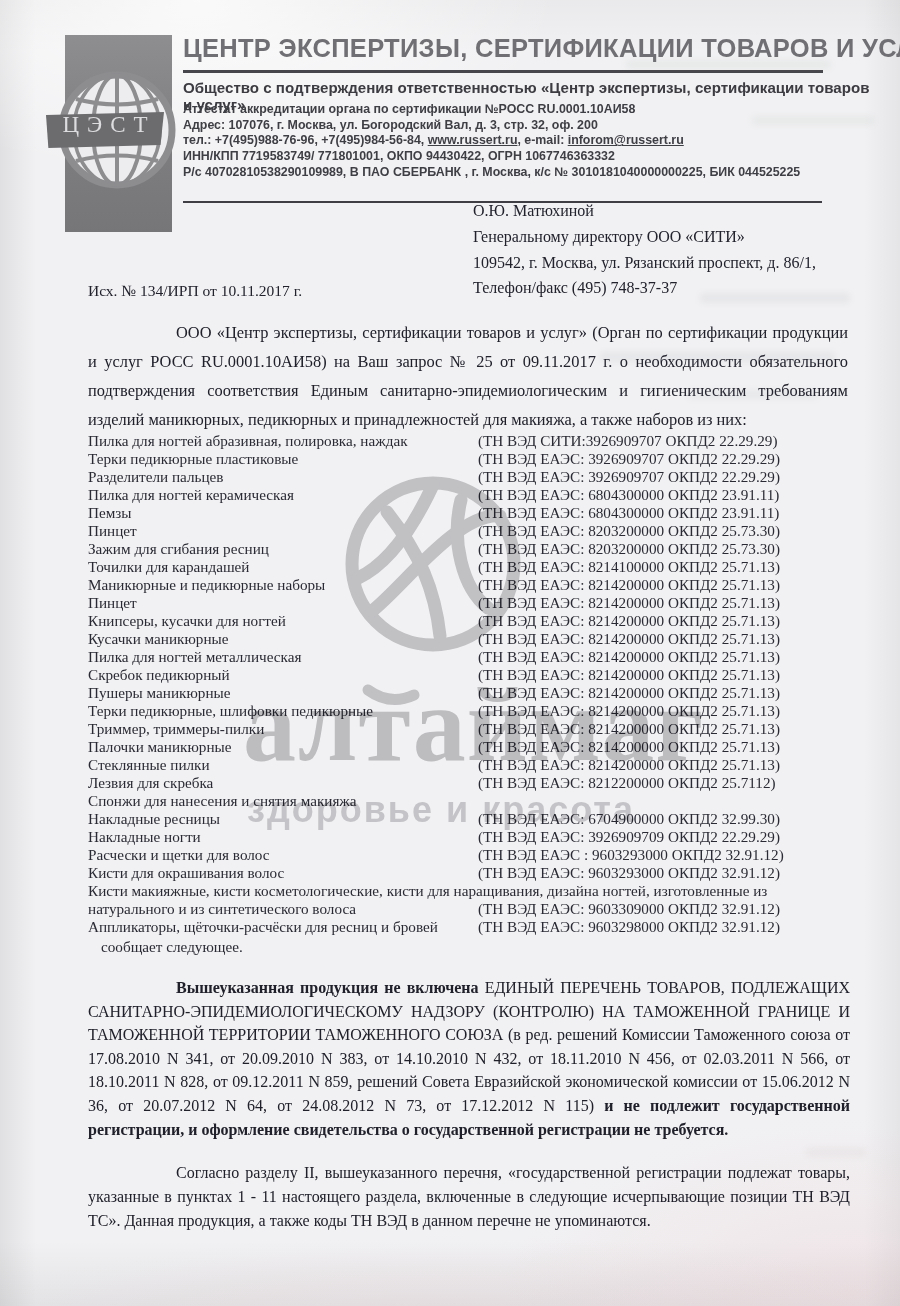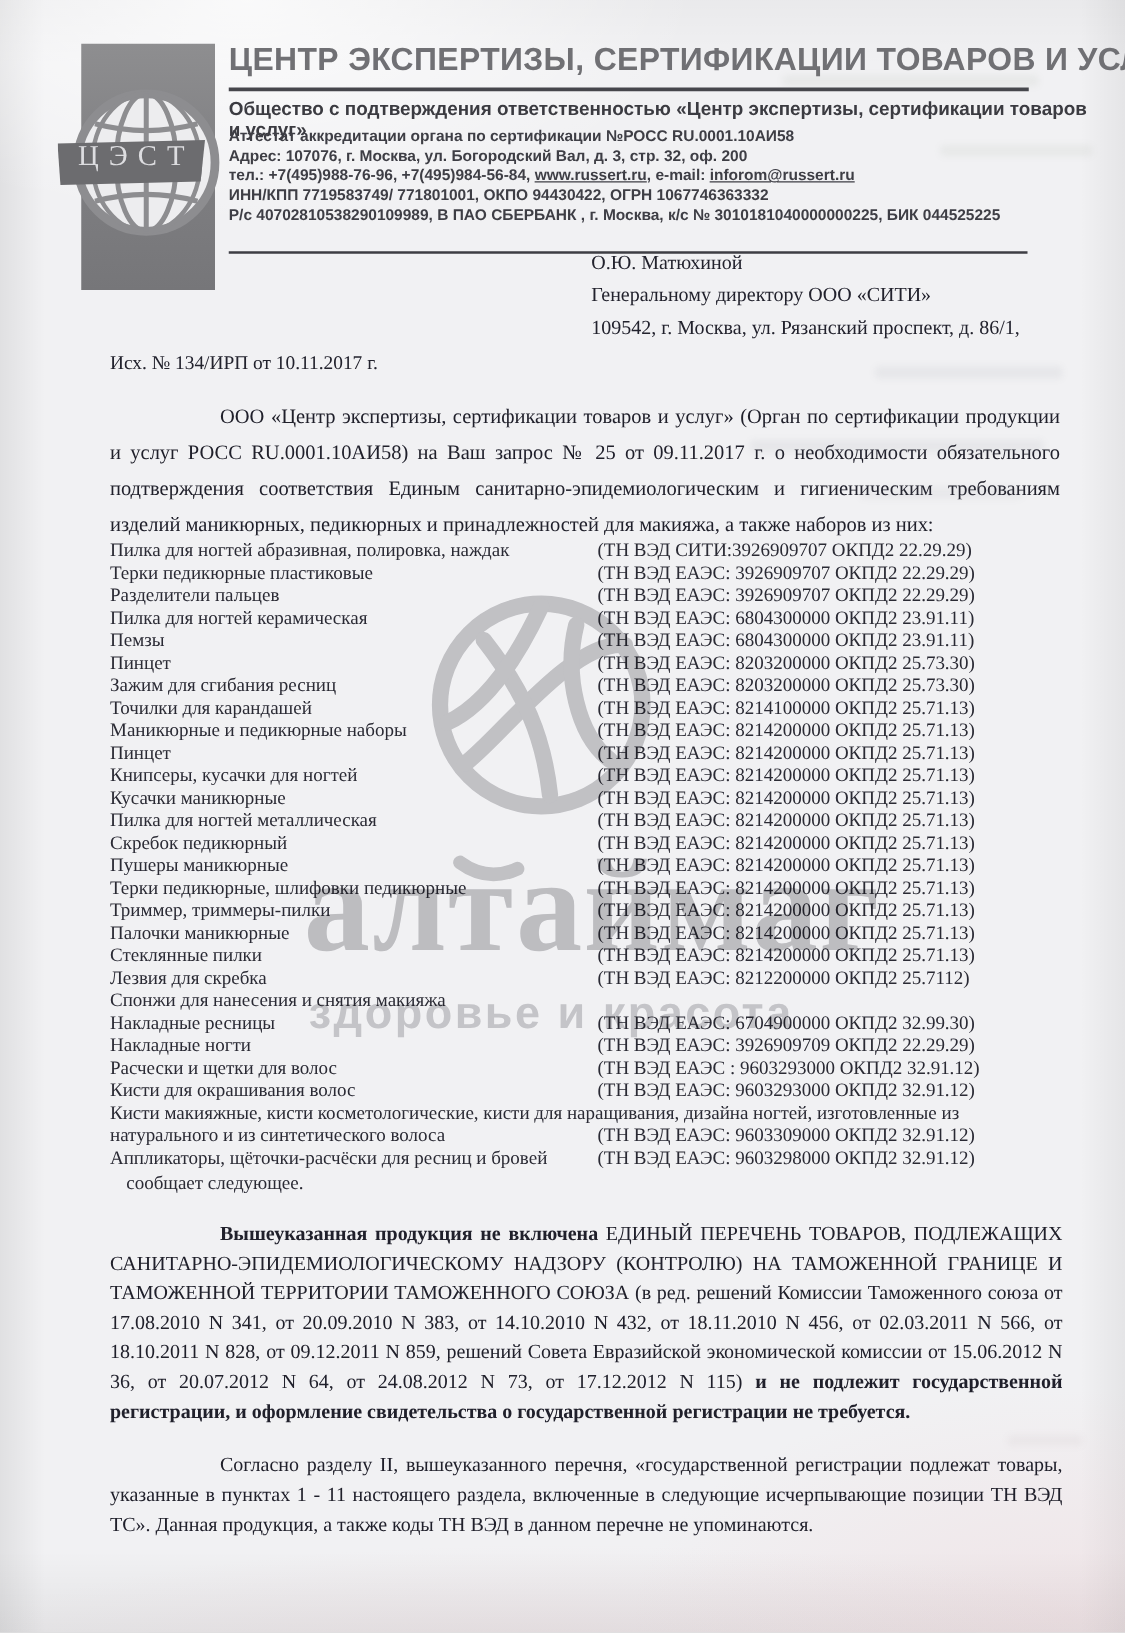--- a/index.html
+++ b/index.html
@@ -103,20 +103,21 @@
   </div>
 
   <div class="addressee">
 
       <div>О.Ю. Матюхиной</div>
 
       <div>Генеральному директору ООО «СИТИ»</div>
 
       <div>109542, г. Москва, ул. Рязанский проспект, д. 86/1,</div>
 
+      <div>Телефон/факс (495) 748-37-37</div>
     </div>
 
   <div class="ref-line">Исх. № 134/ИРП от 10.11.2017 г.</div>
 
   <div class="intro">ООО «Центр экспертизы, сертификации товаров и услуг» (Орган по сертификации продукции и услуг РОСС RU.0001.10АИ58) на Ваш запрос № 25 от 09.11.2017 г. о необходимости обязательного подтверждения соответствия Единым санитарно-эпидемиологическим и гигиеническим требованиям изделий маникюрных, педикюрных и принадлежностей для макияжа, а также наборов из них:</div>
 
   <div class="products">
 
       <div class="prow">
         <span class="pname">Пилка для ногтей абразивная, полировка, наждак</span>

